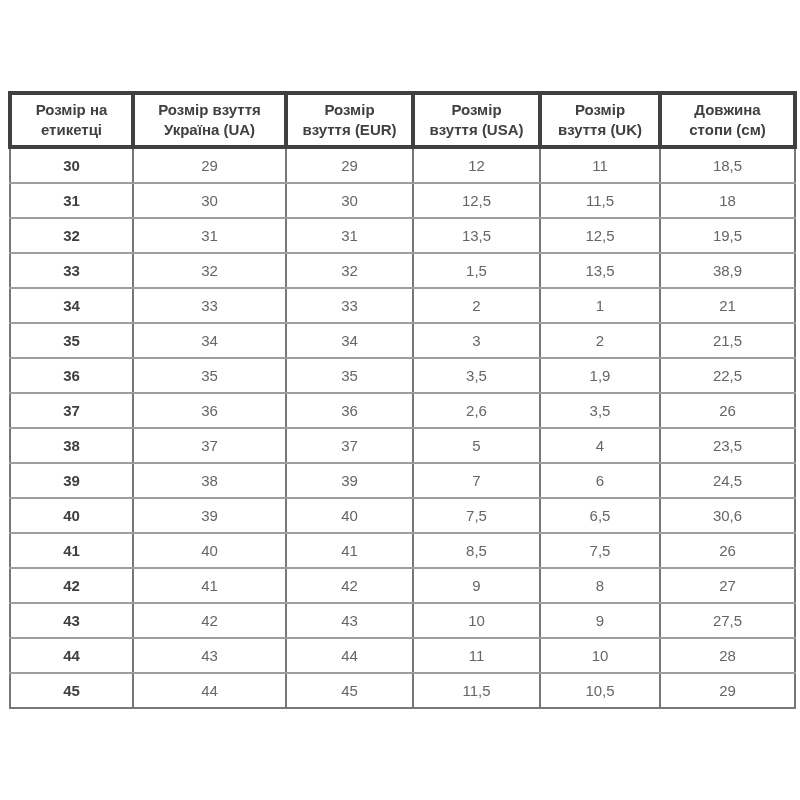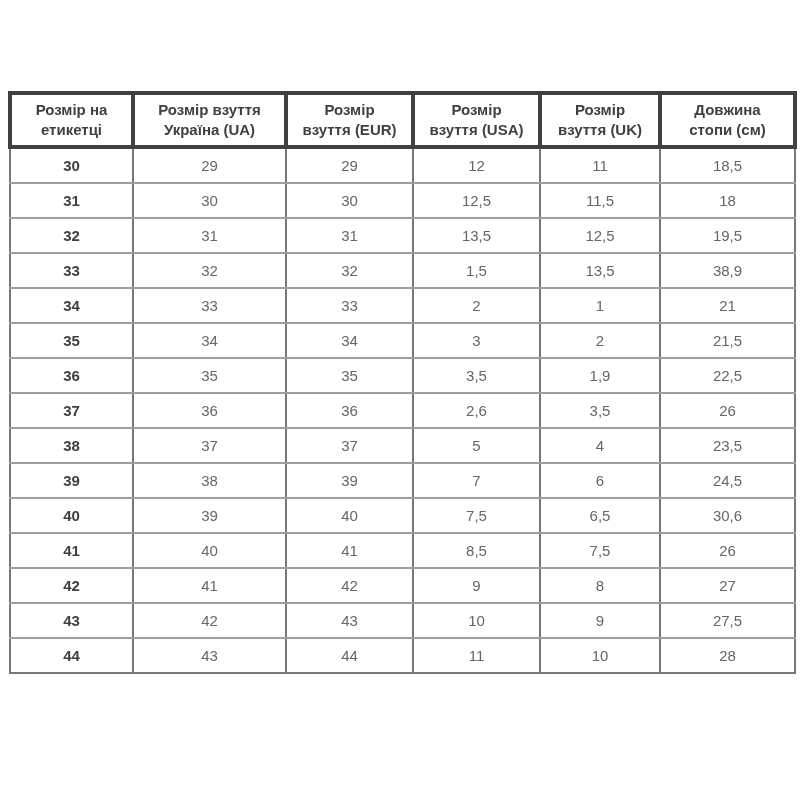--- a/index.html
+++ b/index.html
@@ -202,14 +202,22 @@
         <td>27,5</td>
       </tr>
       <tr>
         <td class="row-label">44</td>
         <td>43</td>
         <td>44</td>
         <td>11</td>
         <td>10</td>
         <td>28</td>
       </tr>
+      <tr>
+        <td class="row-label">45</td>
+        <td>44</td>
+        <td>45</td>
+        <td>11,5</td>
+        <td>10,5</td>
+        <td>29</td>
+      </tr>
     </tbody>
 </table>
 
 </body></html>

